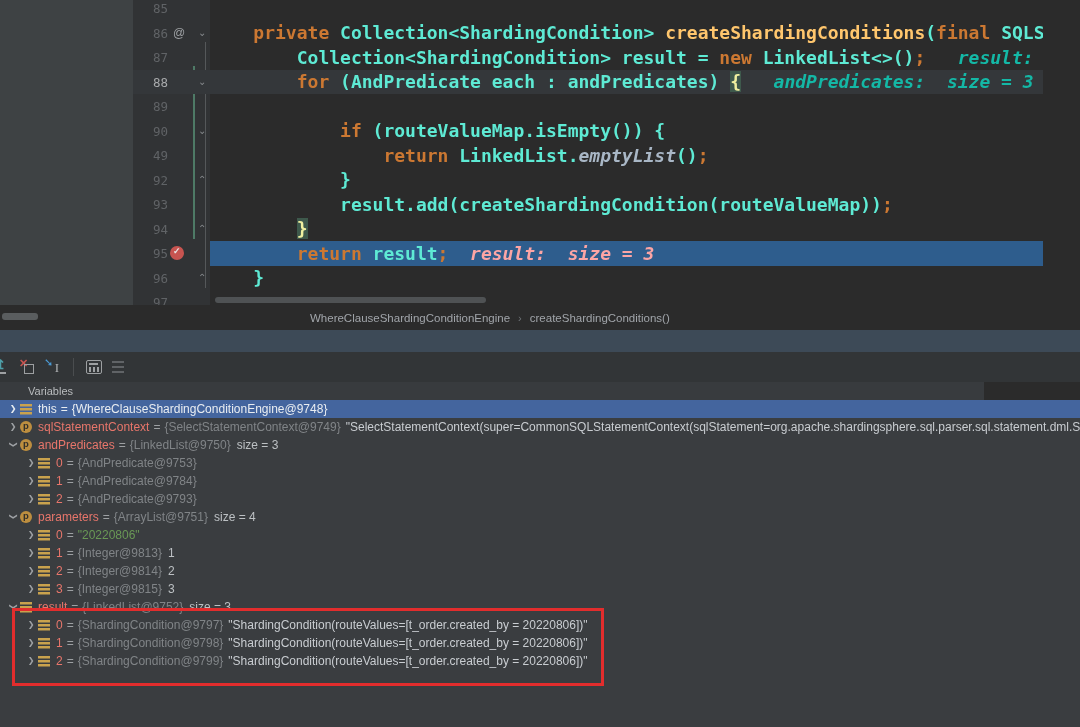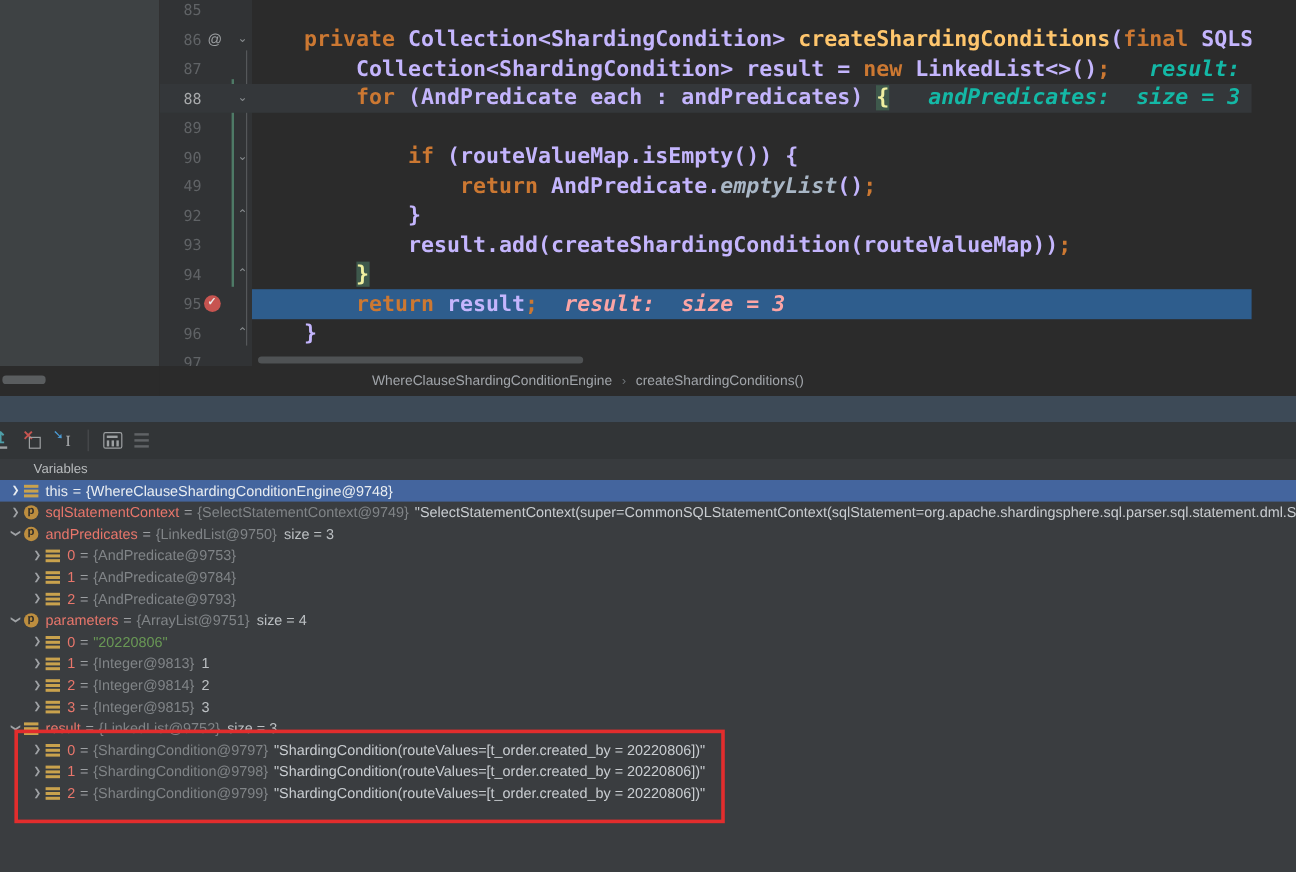--- a/index.html
+++ b/index.html
@@ -26,38 +26,38 @@
   .gann{position:absolute;left:40px;top:50%;transform:translateY(-50%);font-size:12px;color:#9DA0A3;}
   .bp{position:absolute;left:37px;top:50%;transform:translateY(-50%);width:14px;height:14px;
     border-radius:50%;background:#C75450;}
   .bp::after{content:"✓";position:absolute;left:3px;top:0px;font-size:9px;color:#E8E8E8;font-weight:bold;}
   .fold{position:absolute;left:65px;top:50%;transform:translateY(-50%);font-size:10px;color:#868A8D;line-height:1;}
   .code{flex:1;font-family:"DejaVu Sans Mono",monospace;font-size:18px;color:#A9B7C6;height:100%;
     display:flex;align-items:center;font-weight:bold;}
   .eline.exec .code{background:#2E5D8D;}
   .tok.k{color:#CC7832;}
   .tok.m{color:#FFC66D;}
-  .tok.p{color:#c4b5fd;}
+  .tok.p{color:#5eead4;}
   .tok.i{font-style:italic;}
   .tok.h{color:#14b8a6;font-style:italic;}
   .tok.ho{color:#C98A3F;font-style:italic;}
   .tok.hb{color:#fca5a5;font-style:italic;}
   .tok.b{color:#EFF0A0;background:#3E594C;}
   .hsb{position:absolute;left:82px;top:297px;width:271px;height:6px;background:#4F5254;border-radius:3px;}
 
   
   .breadcrumb{position:absolute;left:133px;top:305px;width:947px;height:25px;background:#2B2B2B;
     display:flex;align-items:center;padding-left:177px;font-size:11.5px;color:#A1A5AA;}
   .crumb-sep{color:#6F7478;margin:0 8px;font-size:11px;}
 
   
   .splitter-band{position:absolute;left:0;top:330px;width:1080px;height:22px;background:#3D4A57;}
   .dbg-toolbar{position:absolute;left:0;top:352px;width:1080px;height:30px;background:#323537;
     display:flex;align-items:center;}
-  .vars-header{position:absolute;left:0;top:382px;width:1080px;height:18px;background:#383B3E;
+  .vars-header{position:absolute;left:0;top:382px;width:984px;height:18px;background:#383B3E;
     font-size:11px;color:#B9BCBE;display:flex;align-items:center;padding-left:28px;}
   .vars-tree{position:absolute;left:0;top:400px;width:1080px;height:327px;background:#3A3D40;}
 
   .tbi{position:relative;width:16px;height:16px;margin-left:10px;flex:0 0 16px;}
   .tbi.step-out-icon{margin-left:-7px;}
   .step-out-icon::before{content:"↥";position:absolute;left:2px;top:-2px;color:#4E9FA8;font-size:13px;font-weight:bold;}
   .step-out-icon::after{content:"";position:absolute;left:0;bottom:1px;width:13px;height:2px;background:#9DA0A2;}
   .drop-frame-icon::before{content:"✕";position:absolute;left:0;top:-2px;color:#C75450;font-size:11px;font-weight:bold;}
   .drop-frame-icon::after{content:"";position:absolute;right:1px;bottom:1px;width:8px;height:8px;border:1.5px solid #9DA0A2;}
   .run-to-cursor-icon::before{content:"➘";position:absolute;left:-1px;top:-3px;color:#4B9BD5;font-size:11px;}
@@ -110,21 +110,21 @@
   <div class="gutter-bg"></div>
   <div class="fold-line"></div>
   <div class="change-marker"></div>
   <div class="code-lines">
       <div class="eline"><div class="gut"><span class="lnum">85</span></div><div class="code"><span></span></div></div>
       <div class="eline"><div class="gut"><span class="lnum">86</span><span class="gann">@</span><span class="fold">⌄</span></div><div class="code"><span>    </span><span class="tok k">private</span><span class="tok p"> Collection&lt;ShardingCondition&gt; </span><span class="tok m">createShardingConditions</span><span class="tok p">(</span><span class="tok k">final</span><span class="tok p"> SQLStatementContext sql</span></div></div>
       <div class="eline"><div class="gut"><span class="lnum">87</span></div><div class="code"><span>        </span><span class="tok p">Collection&lt;ShardingCondition&gt; result = </span><span class="tok k">new</span><span class="tok p"> LinkedList&lt;&gt;()</span><span class="tok k">;</span><span class="tok h">   result:  </span><span class="tok ho">size = 3</span></div></div>
       <div class="eline caret"><div class="gut"><span class="lnum">88</span><span class="fold">⌄</span></div><div class="code"><span>        </span><span class="tok k">for</span><span class="tok p"> (AndPredicate each : andPredicates) </span><span class="tok b">{</span><span class="tok h">   andPredicates:  size = 3</span></div></div>
       <div class="eline"><div class="gut"><span class="lnum">89</span></div><div class="code"><span>            </span></div></div>
       <div class="eline"><div class="gut"><span class="lnum">90</span><span class="fold">⌄</span></div><div class="code"><span>            </span><span class="tok k">if</span><span class="tok p"> (routeValueMap.isEmpty()) {</span></div></div>
-      <div class="eline"><div class="gut"><span class="lnum">49</span></div><div class="code"><span>                </span><span class="tok k">return</span><span class="tok p"> AndPredicate.</span><span class="tok i">emptyList</span><span class="tok p">()</span><span class="tok k">;</span></div></div>
+      <div class="eline"><div class="gut"><span class="lnum">49</span></div><div class="code"><span>                </span><span class="tok k">return</span><span class="tok p"> LinkedList.</span><span class="tok i">emptyList</span><span class="tok p">()</span><span class="tok k">;</span></div></div>
       <div class="eline"><div class="gut"><span class="lnum">92</span><span class="fold">⌃</span></div><div class="code"><span>            </span><span class="tok p">}</span></div></div>
       <div class="eline"><div class="gut"><span class="lnum">93</span></div><div class="code"><span>            </span><span class="tok p">result.add(createShardingCondition(routeValueMap))</span><span class="tok k">;</span></div></div>
       <div class="eline"><div class="gut"><span class="lnum">94</span><span class="fold">⌃</span></div><div class="code"><span>        </span><span class="tok b">}</span></div></div>
       <div class="eline exec"><div class="gut"><span class="lnum">95</span><span class="bp"></span></div><div class="code"><span>        </span><span class="tok k">return</span><span class="tok p"> result</span><span class="tok k">;</span><span class="tok hb">  result:  size = 3</span></div></div>
       <div class="eline"><div class="gut"><span class="lnum">96</span><span class="fold">⌃</span></div><div class="code"><span>    </span><span class="tok p">}</span></div></div>
       <div class="eline"><div class="gut"><span class="lnum">97</span></div><div class="code"><span></span></div></div>
     </div>
   <div class="hsb"></div>
 </div>
 

